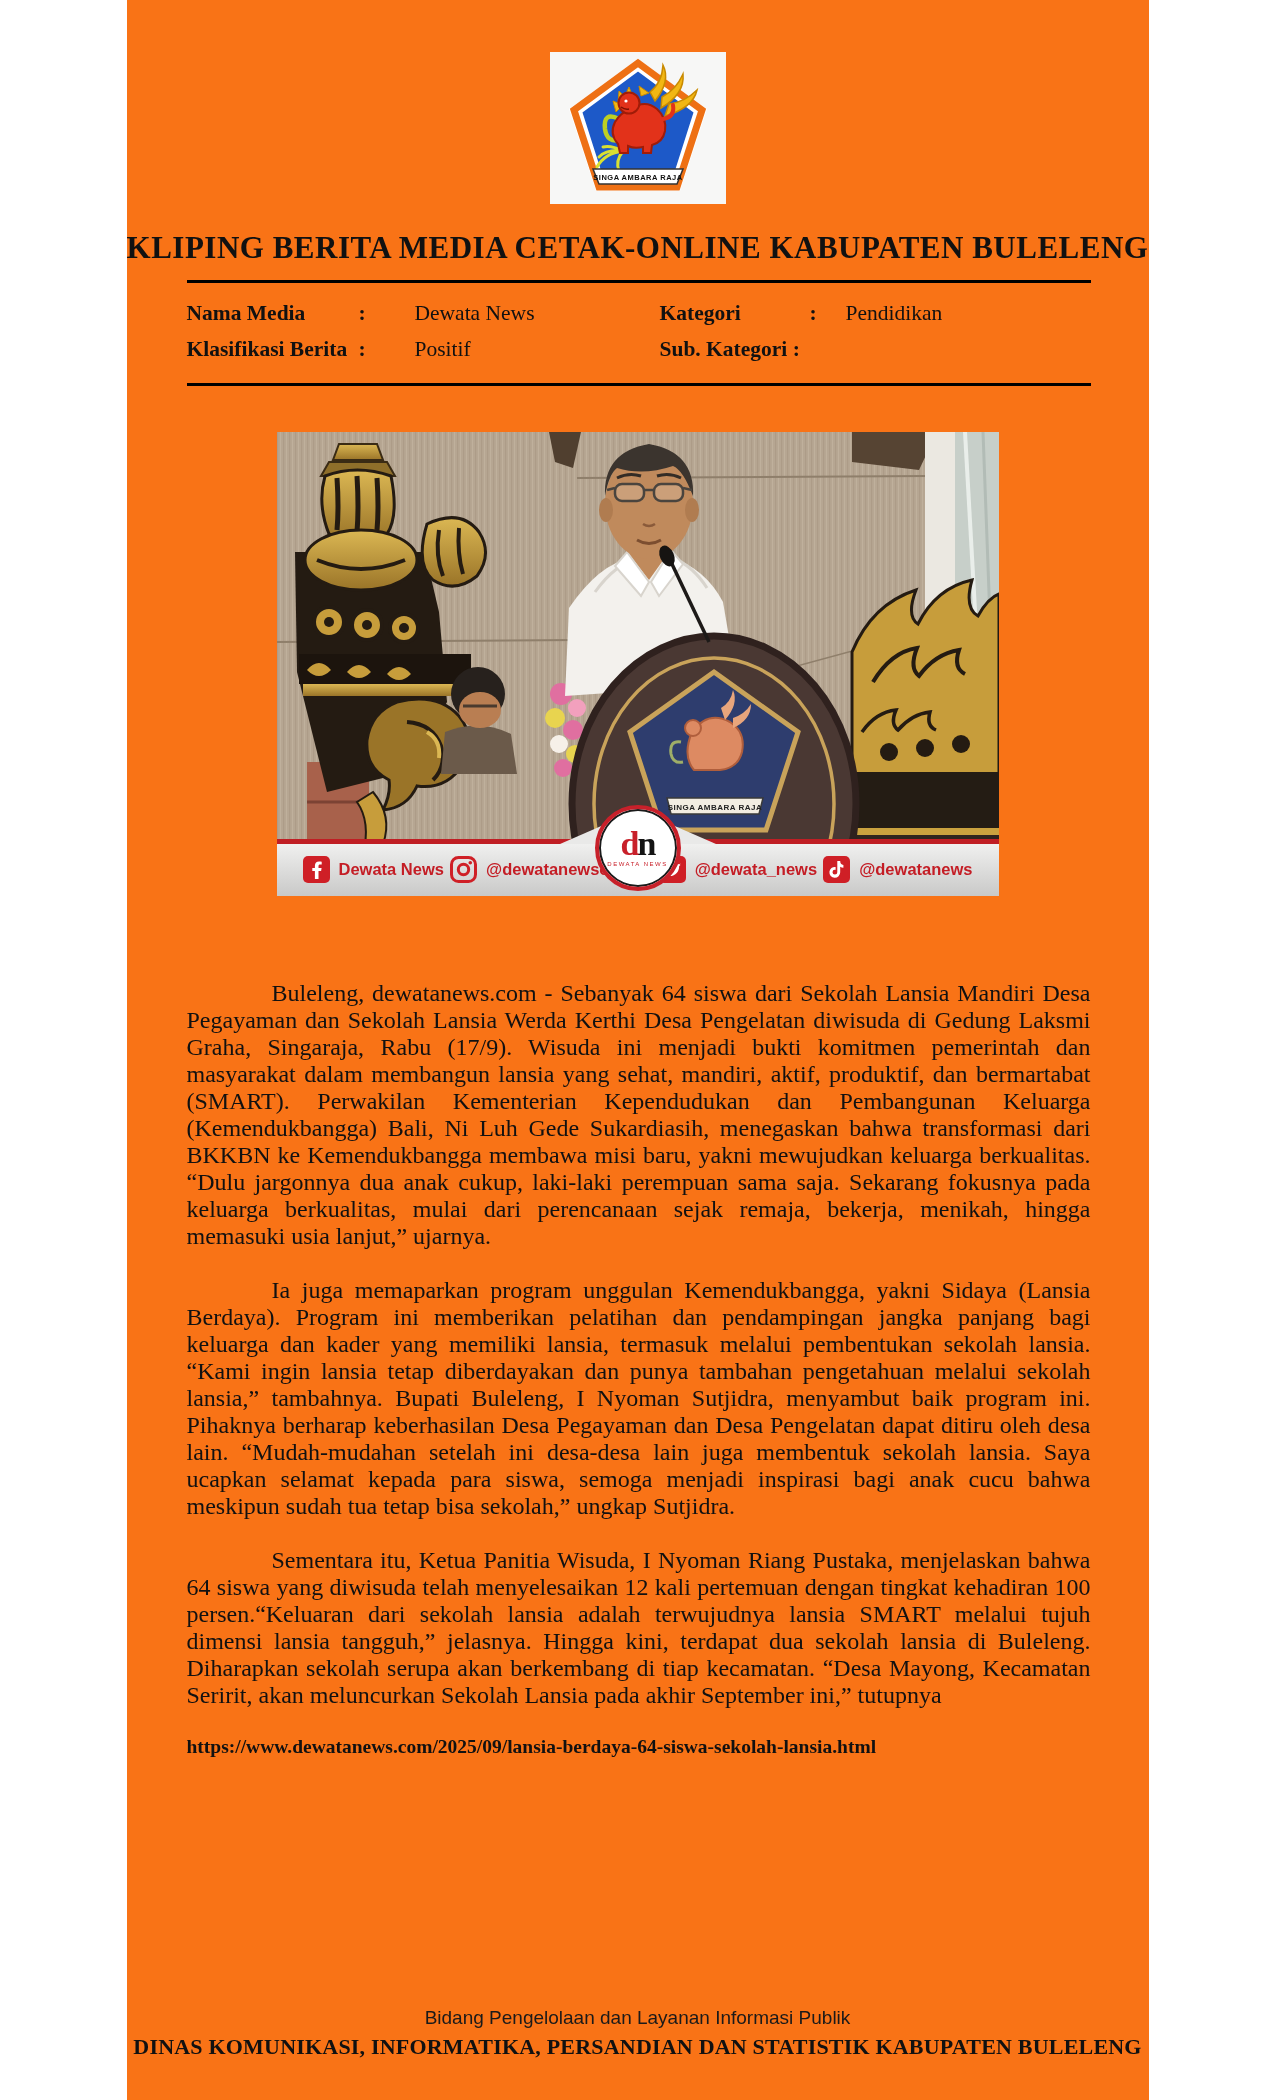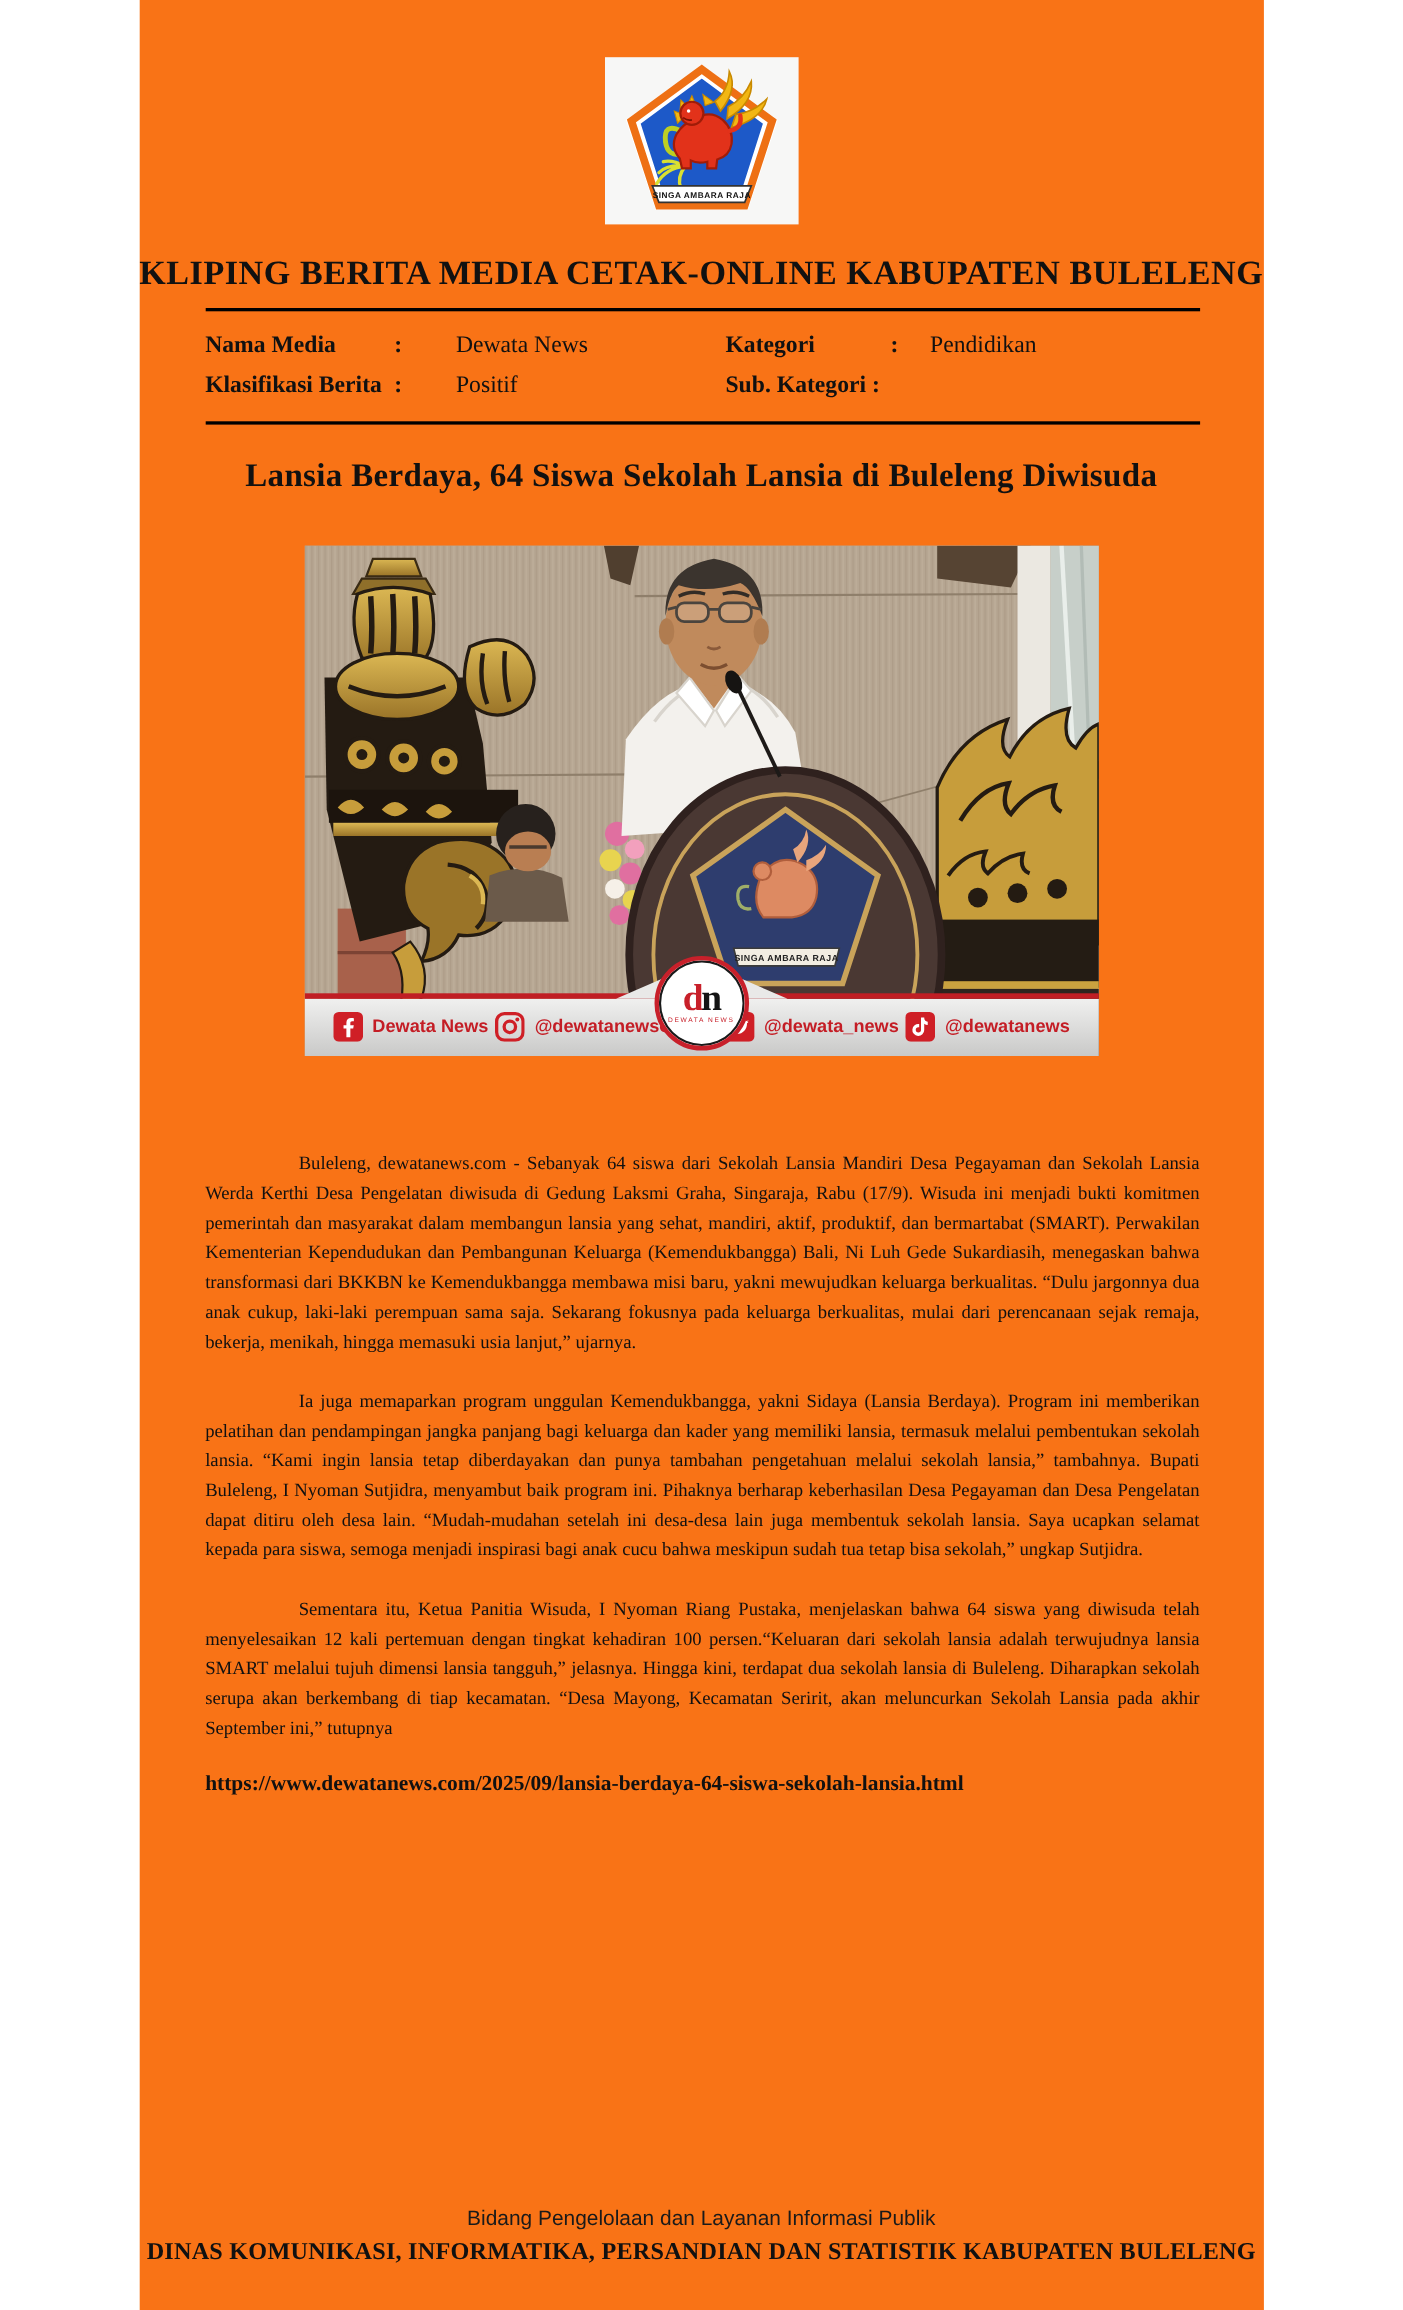--- a/index.html
+++ b/index.html
@@ -56,21 +56,21 @@
     width:78px; height:78px; border-radius:50%;
     background:#fff; border:4px solid #c8202a; box-shadow:inset 0 0 0 2px #1a1a1a;
     display:flex; flex-direction:column; align-items:center; justify-content:center;
   }
   .dn-logo .dn{font-family:Liberation Serif, serif; font-weight:bold;
     font-size:34px; line-height:30px; letter-spacing:-2px; color:#141414;}
   .dn-logo .dn b{color:#c8202a;}
   .dn-logo .dnsub{font-family:"Liberation Sans",sans-serif; font-size:6px;
     letter-spacing:1.5px; color:#c8202a; margin-top:2px;}
   
-  .body-text{margin:84px 58px 0 60px; font-size:17px; line-height:27px; text-align:justify;}
+  .body-text{margin:84px 58px 0 60px; font-size:24px; line-height:27px; text-align:justify;}
   .body-text p{margin:0 0 27px; text-indent:85px;}
   .src-url{margin:0 58px 0 60px; font-size:19.5px; font-weight:bold;}
   
   .footer{position:absolute; left:0; right:0; bottom:40px; text-align:center;}
   .footer .f1{font-family:"Liberation Sans",sans-serif; font-size:19px; color:#1a1a1a;}
   .footer .f2{font-size:22px; font-weight:bold; margin-top:5px; letter-spacing:.2px;}
 </style>
 </head>
 <body>
 
@@ -119,21 +119,20 @@
     <span>Pendidikan</span>
 
     <span class="lab">Klasifikasi Berita</span>
     <span class="col">:</span>
     <span>Positif</span>
     <span class="lab">Sub. Kategori :</span>
     <span class="col"></span>
   </div>
   <div class="rule rule2"></div>
 
-  <h2 class="article-title">Lansia Berdaya, 64 Siswa Sekolah Lansia di Buleleng Diwisuda</h2>
 
   <figure class="photo">
     <svg class="scene" width="722" height="464" viewBox="0 0 722 464" preserveAspectRatio="none">
       <defs>
         <pattern id="grain" width="6" height="40" patternUnits="userSpaceOnUse">
           <rect width="6" height="40" fill="#b6a692"></rect>
           <rect x="0" width="1.2" height="40" fill="#a3927d" opacity="0.5"></rect>
           <rect x="3" width="1" height="40" fill="#c6b7a3" opacity="0.55"></rect>
         </pattern>
         <linearGradient id="goldg" x1="0" y1="0" x2="0" y2="1">

